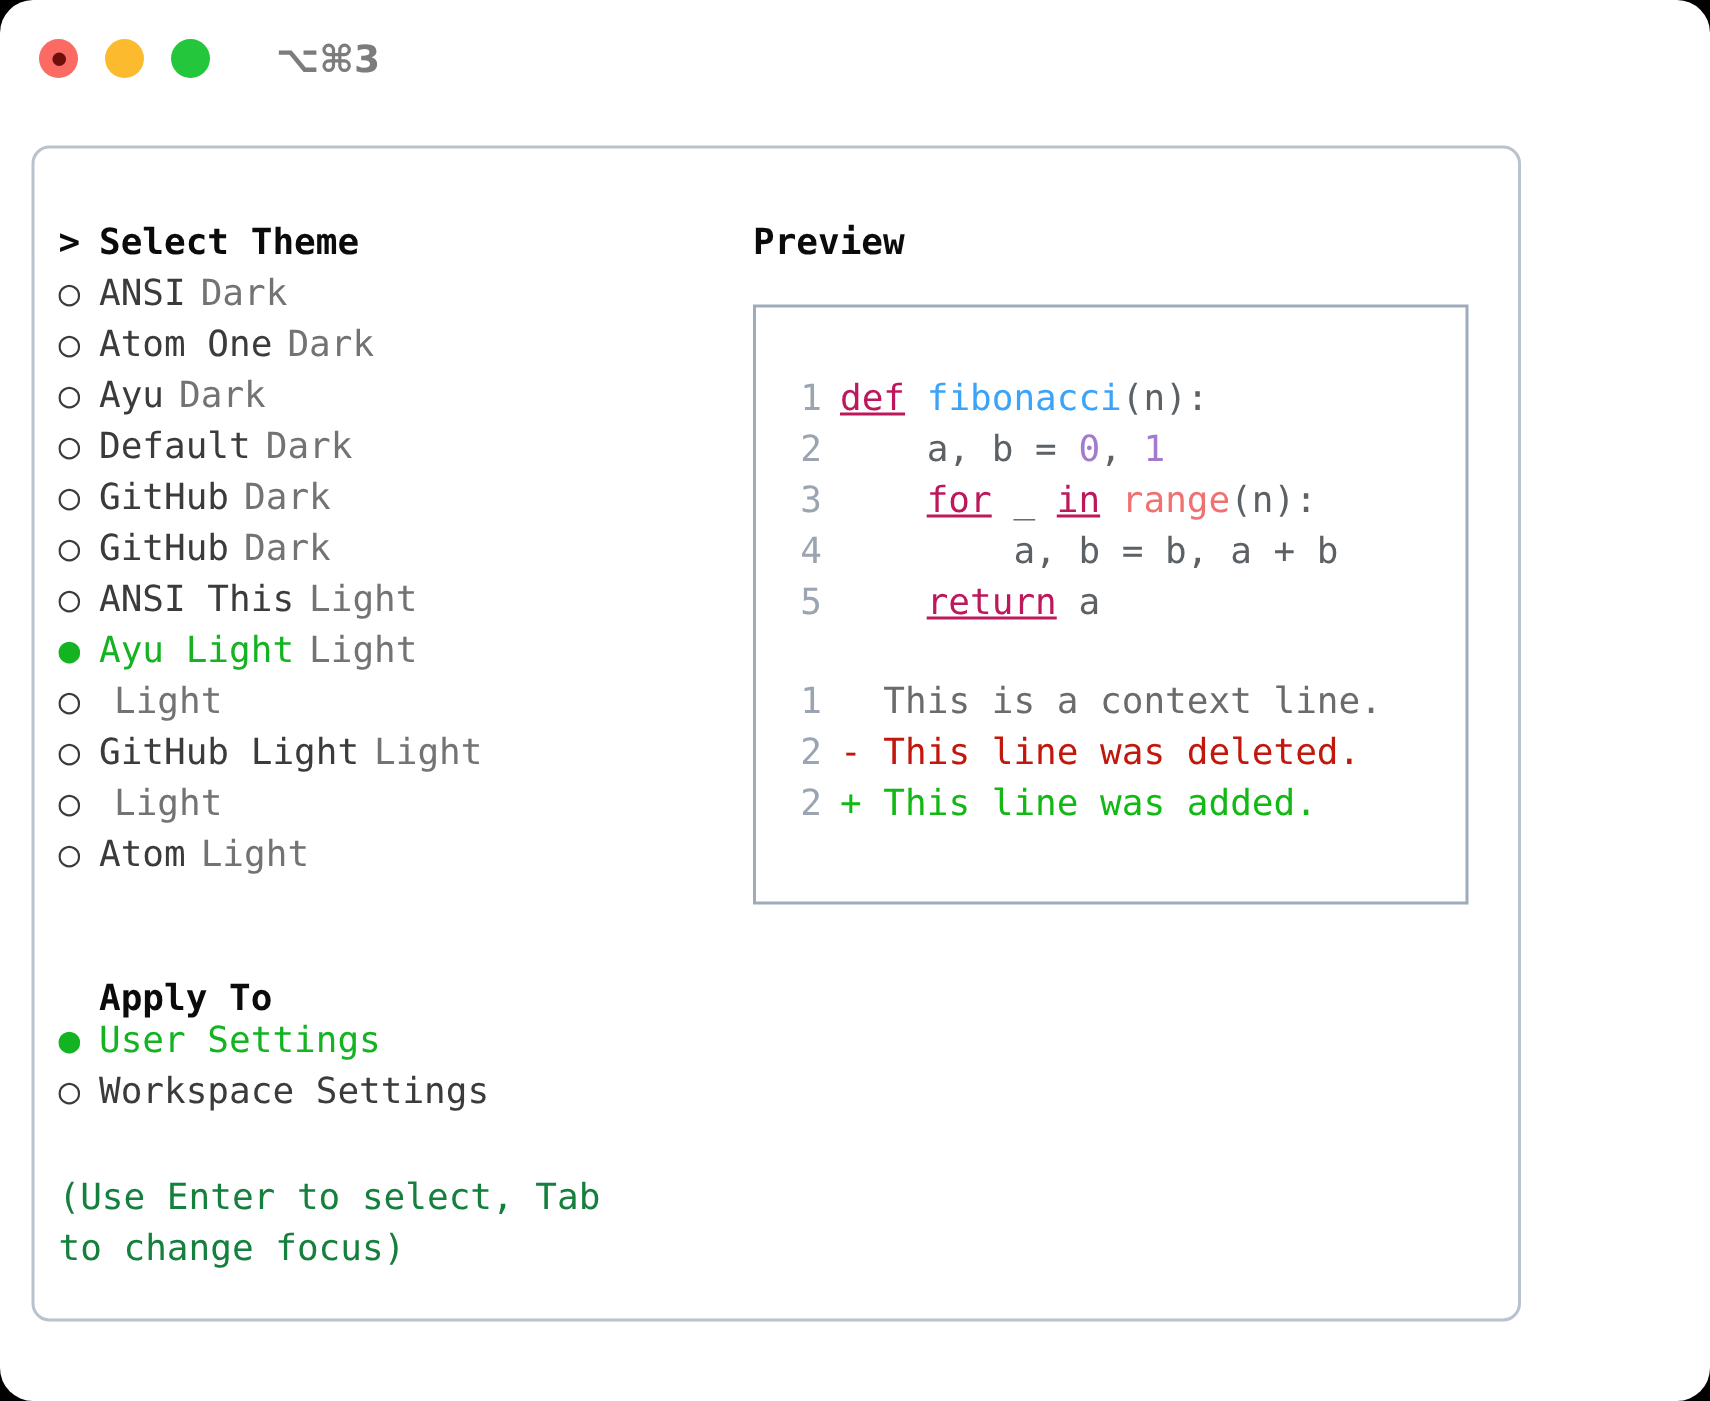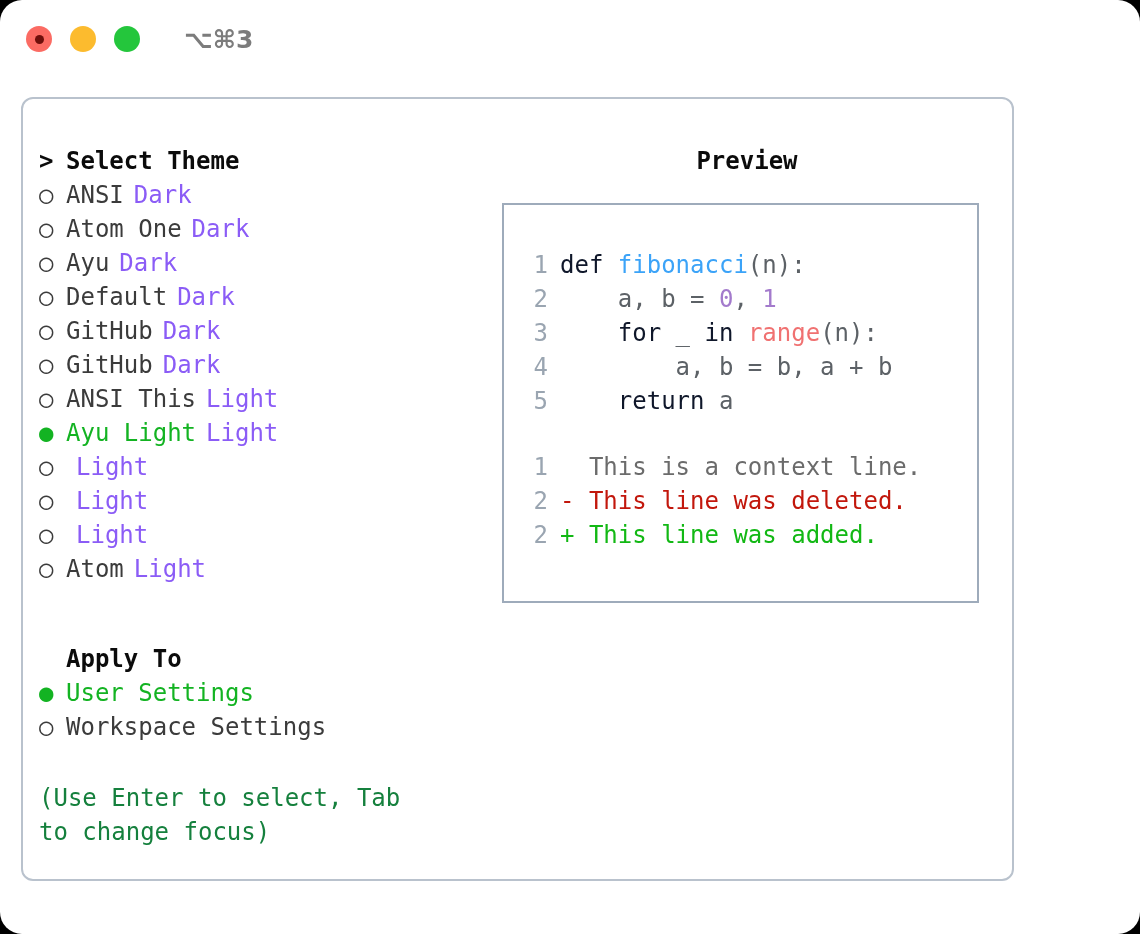--- a/index.html
+++ b/index.html
@@ -117,29 +117,29 @@
     font-size: 24px;
   }
   .marker.sel { color: #13b322; }
 
   .head-row { font-weight: bold; color: #0b0b0b; }
   .head-row .marker { color: #0b0b0b; font-weight: bold; }
 
   .label { color: #3b3b3b; }
   .label.selected { color: #13b322; }
   .variant {
-    color: #8b5cf6;
+    color: #737373;
     margin-left: 10px;
   }
 
   .spacer-lg { height: 56px; }
 
   .section-head {
     display: flex;
-    align-items: flex-start;
+    align-items: flex-end;
     height: 34px;
     font-size: 24px;
     font-weight: bold;
     color: #0b0b0b;
     white-space: pre;
   }
   .section-head .marker { color: transparent; }
 
   .hint {
     margin-top: 34px;
@@ -156,21 +156,20 @@
     left: 479px;
     top: 48px;
     width: 490px;
   }
   .preview-title {
     font-size: 24px;
     font-weight: bold;
     color: #0b0b0b;
     height: 34px;
     white-space: pre;
-    text-align: center;
   }
   .preview-box {
     margin-top: 22px;
     width: 477px;
     height: 400px;
     box-sizing: border-box;
     border: 2px solid #9eabbb;
     background: #ffffff;
     padding: 46px 0 0 18px;
   }
@@ -186,21 +185,21 @@
     display: inline-block;
     width: 26px;
     flex: 0 0 26px;
     text-align: right;
     color: #9aa5b1;
     margin-right: 12px;
   }
   .code-gap { height: 32px; }
 
   
-  .tok-kw    { color: #0f172a; }
+  .tok-kw    { color: #be185d; text-decoration: underline; }
   .tok-fn    { color: #3ba3f8; }
   .tok-num   { color: #a37acc; }
   .tok-builtin { color: #f07171; }
   .tok-plain { color: #5c6166; }
   .tok-punc  { color: #5c6166; }
 
   
   .diff-ctx { color: #6b6b6b; }
   .diff-del { color: #c2170c; }
   .diff-add { color: #12b814; }
@@ -232,21 +231,21 @@
           <div id="theme-items">
               <div class="row"><span class="marker">○</span><span class="label">ANSI</span><span class="variant">Dark</span></div>
               <div class="row"><span class="marker">○</span><span class="label">Atom One</span><span class="variant">Dark</span></div>
               <div class="row"><span class="marker">○</span><span class="label">Ayu</span><span class="variant">Dark</span></div>
               <div class="row"><span class="marker">○</span><span class="label">Default</span><span class="variant">Dark</span></div>
               <div class="row"><span class="marker">○</span><span class="label">GitHub</span><span class="variant">Dark</span></div>
               <div class="row"><span class="marker">○</span><span class="label">GitHub</span><span class="variant">Dark</span></div>
               <div class="row"><span class="marker">○</span><span class="label">ANSI This</span><span class="variant">Light</span></div>
               <div class="row"><span class="marker sel">●</span><span class="label selected">Ayu Light</span><span class="variant">Light</span></div>
               <div class="row"><span class="marker">○</span><span class="variant">Light</span></div>
-              <div class="row"><span class="marker">○</span><span class="variant">Light</span></div>
+              <div class="row"><span class="marker">○</span><span class="label">GitHub Light</span><span class="variant">Light</span></div>
               <div class="row"><span class="marker">○</span><span class="variant">Light</span></div>
               <div class="row"><span class="marker">○</span><span class="label">Atom</span><span class="variant">Light</span></div>
             </div>
 
           <div class="spacer-lg"></div>
 
           <div class="section-head">
             <span class="marker">&nbsp;</span><span>Apply To</span>
           </div>
           <div id="apply-items">

